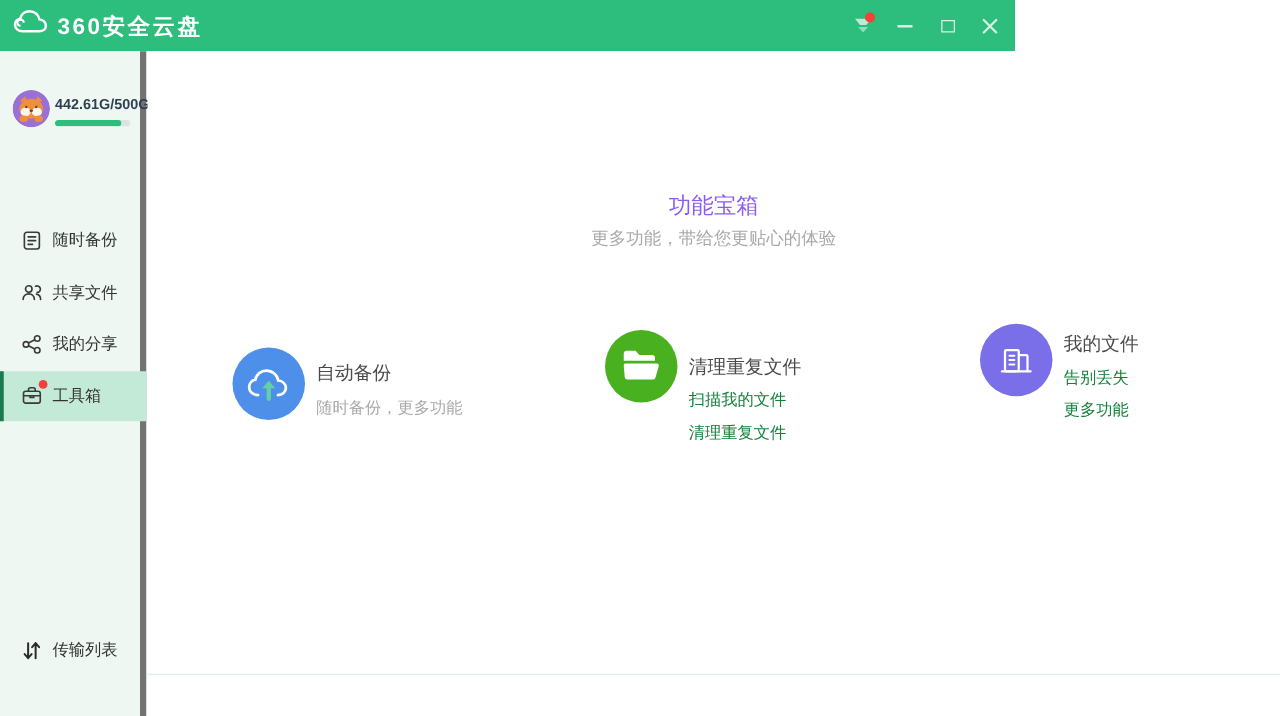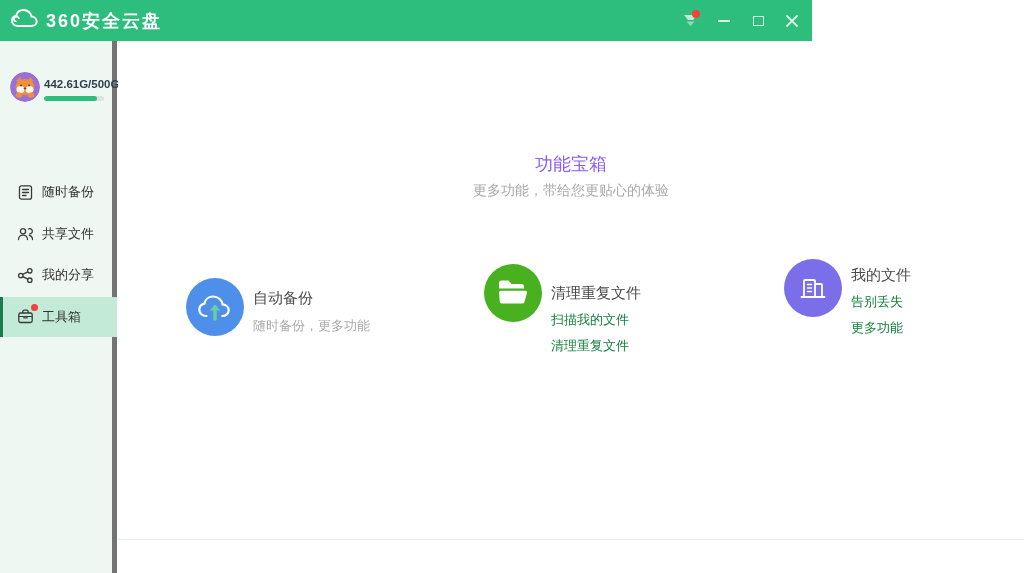--- a/index.html
+++ b/index.html
@@ -172,20 +172,29 @@
           <rect x="1.8" y="5" width="13.4" height="9.5" rx="1.8" fill="none" stroke="#3a3a3a" stroke-width="1.3"></rect>
           <path d="M5.8 5 v-1.2 a1.6 1.6 0 0 1 1.6-1.6 h2.2 a1.6 1.6 0 0 1 1.6 1.6 V5" fill="none" stroke="#3a3a3a" stroke-width="1.3"></path>
           <path d="M1.8 8.5 h13.4 M7 8 v2 h3 v-2" fill="none" stroke="#3a3a3a" stroke-width="1.2"></path>
         </svg>
         <span class="badge-dot"></span>
       </span>
       <span>工具箱</span>
     </div>
   </div>
 
+  <div class="side-bottom-item transfer">
+    <span class="icon" style="width:17px;height:17px;margin-right:8px;">
+      <svg width="17" height="17" viewBox="0 0 17 17">
+        <path d="M5.5 2.5 v11 M5.5 14.5 l-2.8-3.2 M5.5 14.5 l2.8-3.2" stroke="#2b2b2b" stroke-width="1.6" fill="none" stroke-linecap="round" stroke-linejoin="round"></path>
+        <path d="M11.5 14.5 v-11 M11.5 2.5 l-2.8 3.2 M11.5 2.5 l2.8 3.2" stroke="#2b2b2b" stroke-width="1.6" fill="none" stroke-linecap="round" stroke-linejoin="round"></path>
+      </svg>
+    </span>
+    <span>传输列表</span>
+  </div>
 
 </div>
 
 <div class="main">
   <div class="main-title">功能宝箱</div>
   <div class="main-subtitle">更多功能，带给您更贴心的体验</div>
 
   <div class="card card1">
     <div class="card-circle" style="background:#4e90e9">
       <svg width="38" height="34" viewBox="0 0 38 34">

